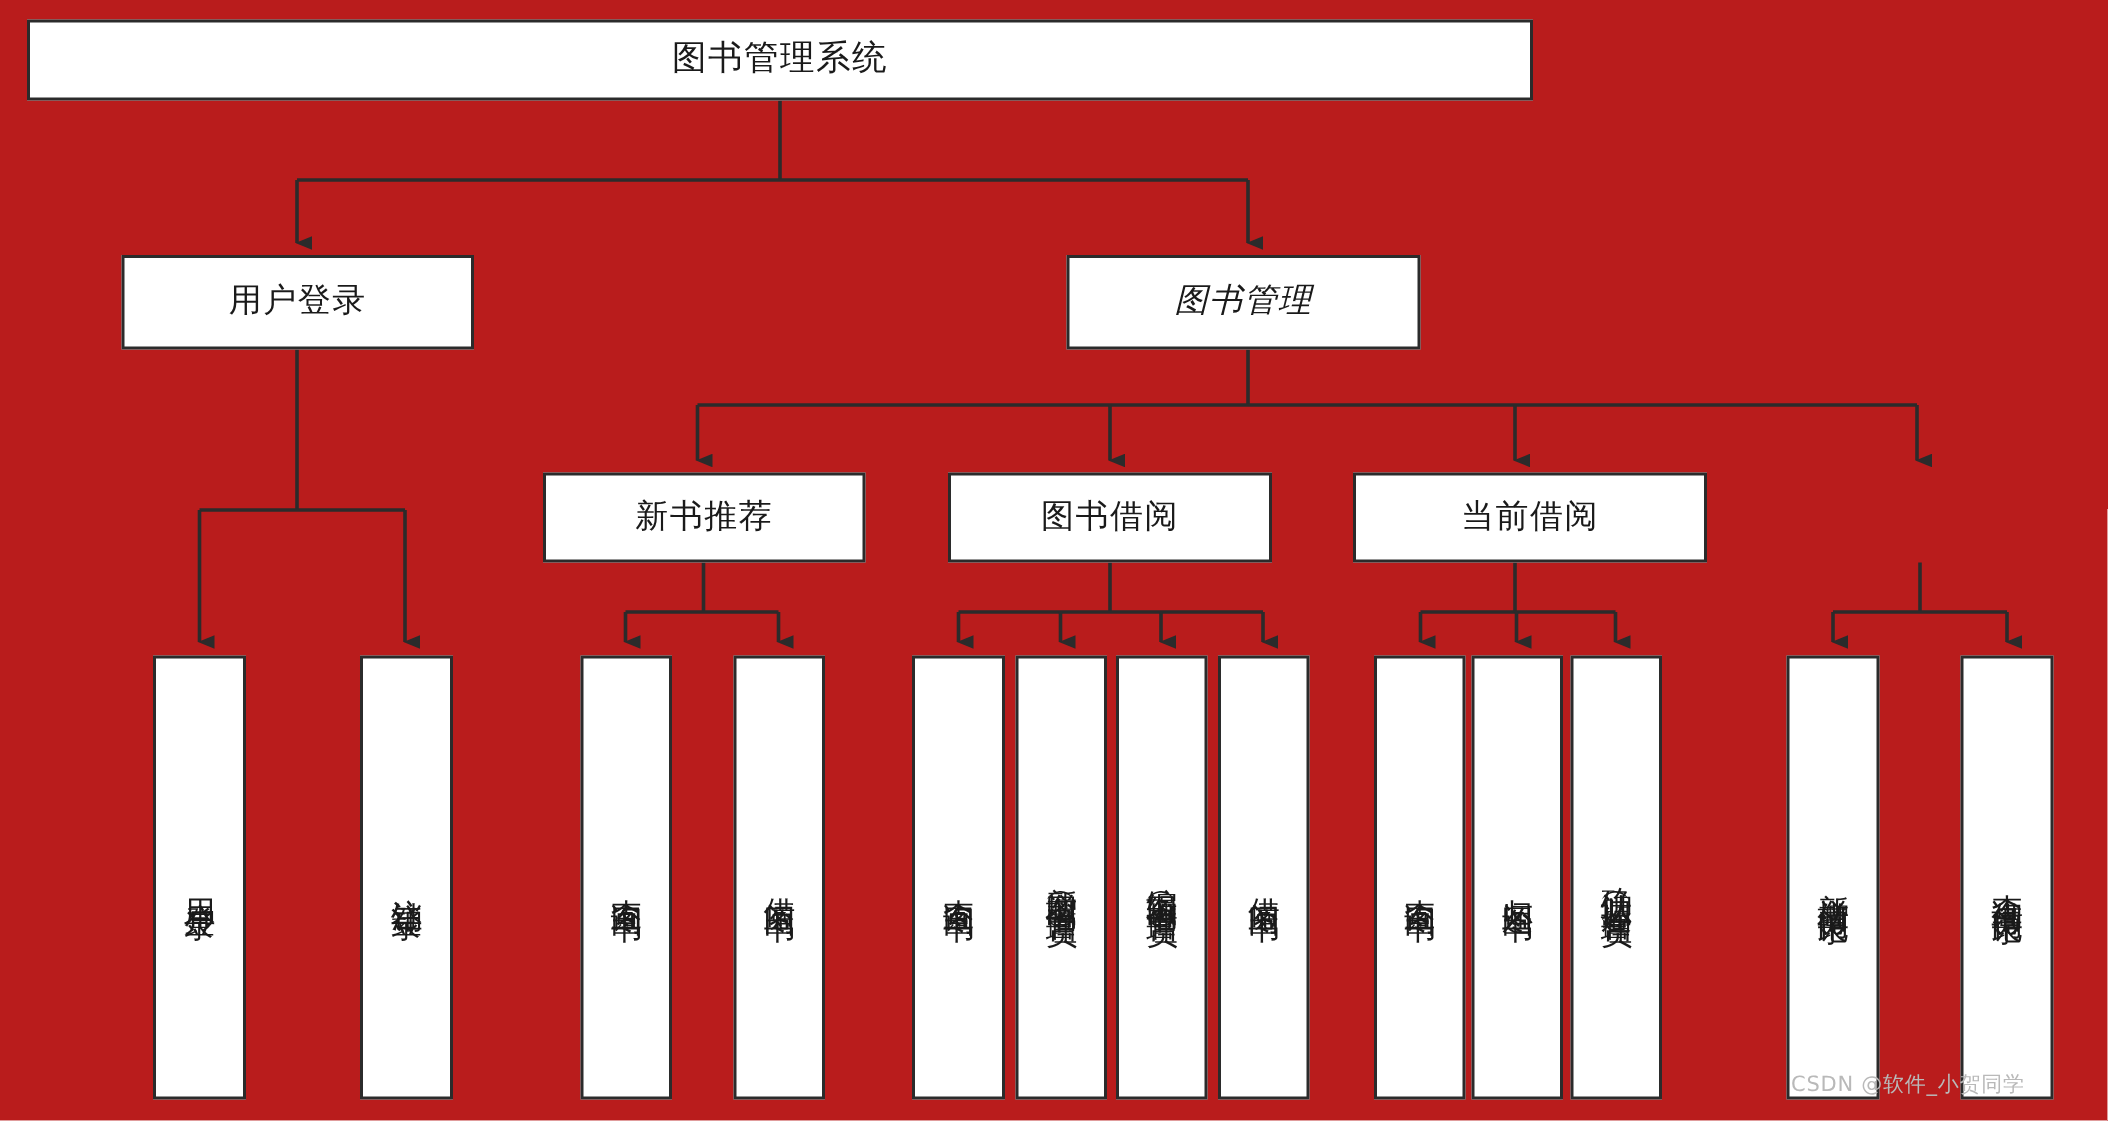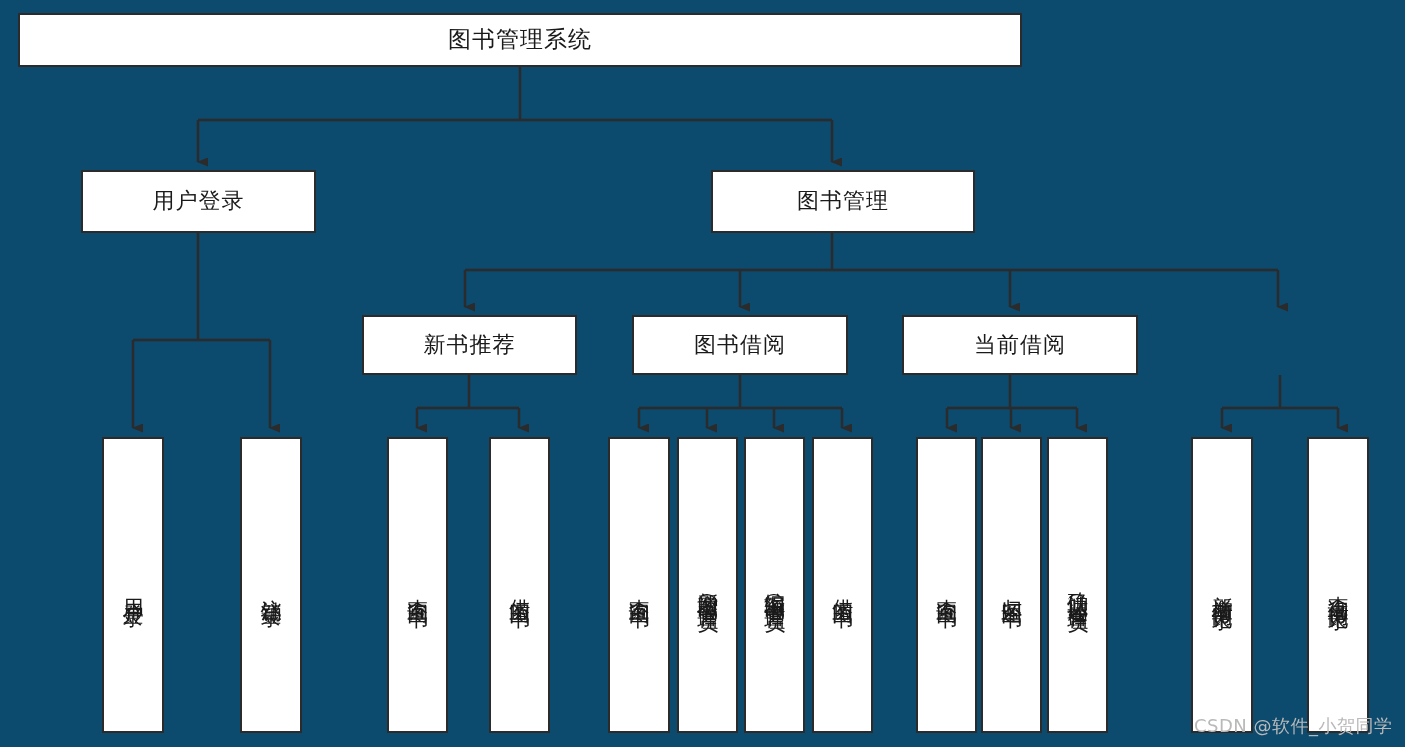--- a/index.html
+++ b/index.html
@@ -7,21 +7,21 @@
     padding: 0;
     background: #ffffff;
   }
   body {
     font-family: "DejaVu Sans", "Liberation Sans", sans-serif;
   }
   #canvas {
     position: relative;
     width: 1405px;
     height: 747px;
-    background: #0c4a6e;
+    background: #b91c1c;
     overflow: hidden;
   }
   #edges {
     position: absolute;
     left: 0;
     top: 0;
     width: 1405px;
     height: 747px;
   }
   .node {
@@ -51,21 +51,21 @@
   .node.vert .vtext {
     writing-mode: vertical-rl;
     text-orientation: upright;
     white-space: nowrap;
   }
   .node.root {
     font-size: 23px;
   }
   .watermark {
     position: absolute;
-    font-size: 18px;
+    font-size: 14px;
     color: #b9b9b9;
     white-space: nowrap;
     letter-spacing: 0.5px;
     pointer-events: none;
   }
 </style>
 </head>
 <body>
 
 <div id="canvas">
@@ -122,21 +122,21 @@
     </g>
   </svg>
 
   <div class="node horiz root" style="left:18px; top:13px; width:1004px; height:54px;">
     <span>图书管理系统</span>
   </div>
 
   <div class="node horiz" style="left:81px; top:170px; width:235px; height:63px;">
     <span>用户登录</span>
   </div>
-  <div class="node horiz" style="left:711px; top:170px; width:264px; height:63px;">
+  <div class="node horiz" style="left:711px; top:170px; width:236px; height:63px;font-style:italic;">
     <span>图书管理</span>
   </div>
 
   <div class="node horiz" style="left:362px; top:315px; width:215px; height:60px;">
     <span>新书推荐</span>
   </div>
   <div class="node horiz" style="left:632px; top:315px; width:216px; height:60px;">
     <span>图书借阅</span>
   </div>
   <div class="node horiz" style="left:902px; top:315px; width:236px; height:60px;">

